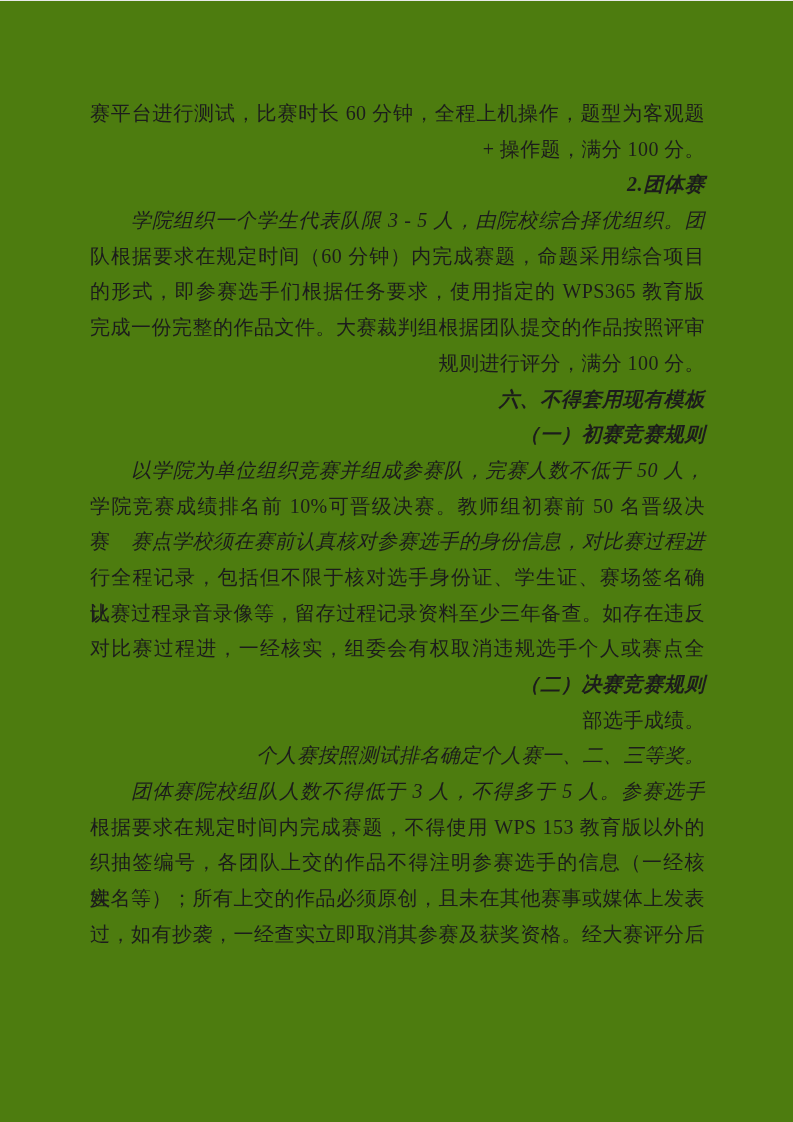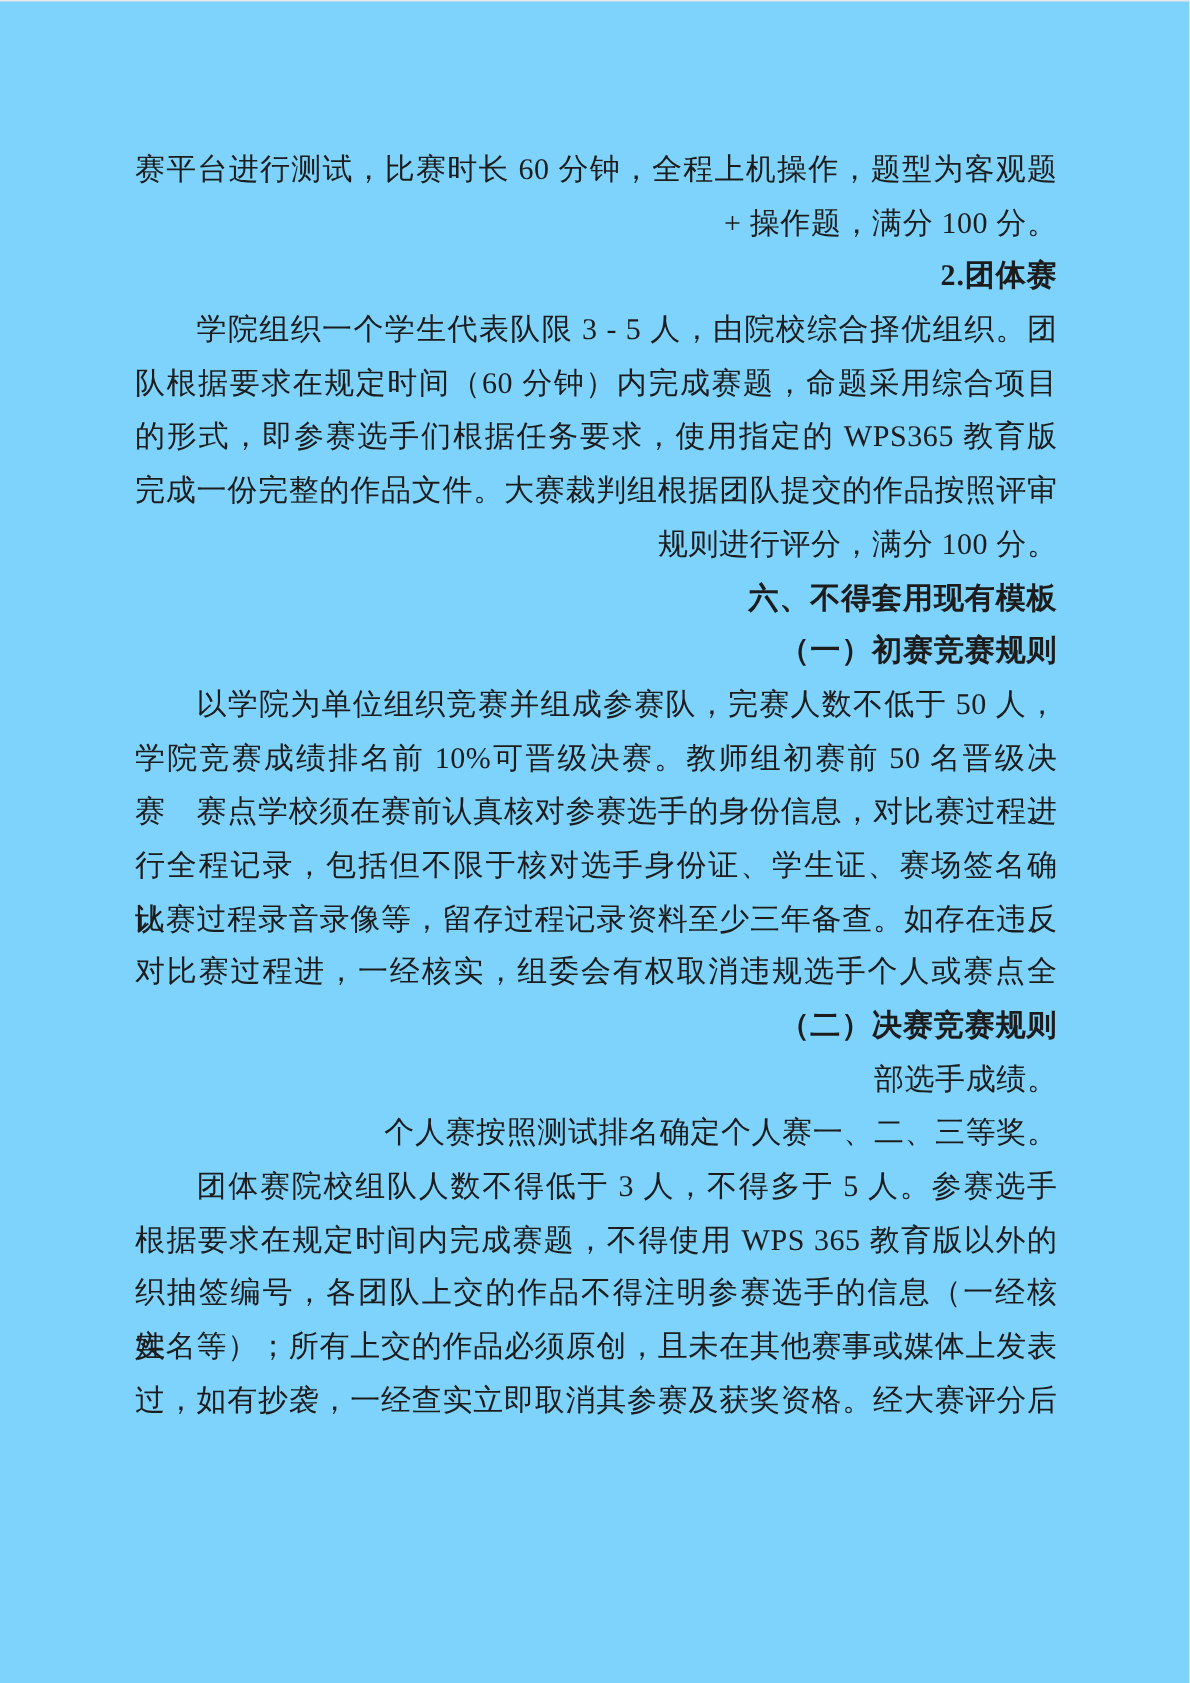--- a/index.html
+++ b/index.html
@@ -4,21 +4,21 @@
 <style>
   html, body {
     margin: 0;
     padding: 0;
     background: #ffffff;
   }
   .page {
     position: relative;
     width: 793px;
     height: 1122px;
-    background: #7dd3fc;
+    background: #4d7c0f;
     border-top: 1px solid #e9e9e9;
     overflow: hidden;
     font-family: "Liberation Serif", "DejaVu Serif", serif;
   }
   .content {
     position: absolute;
     left: 90px;
     top: 95px;
     width: 615px;
     color: #1c1c1c;
@@ -32,20 +32,21 @@
     letter-spacing: 0.4px;
   }
   .line.fill {
     white-space: normal;
     text-align: justify;
     text-align-last: justify;
     text-justify: inter-character;
   }
   .line.indent {
     padding-left: 41px;
+    font-style: italic;
   }
   .line.bold {
     font-weight: 700;
     letter-spacing: 0.6px;
   }
 </style>
 </head>
 <body>
 
 <div class="page">
@@ -63,18 +64,18 @@
       <div class="line fill indent">以学院为单位组织竞赛并组成参赛队，完赛人数不低于 50 人，</div>
       <div class="line fill">学院竞赛成绩排名前 10%可晋级决赛。教师组初赛前 50 名晋级决赛。</div>
       <div class="line fill indent">赛点学校须在赛前认真核对参赛选手的身份信息，对比赛过程进</div>
       <div class="line fill">行全程记录，包括但不限于核对选手身份证、学生证、赛场签名确认、</div>
       <div class="line fill">比赛过程录音录像等，留存过程记录资料至少三年备查。如存在违反</div>
       <div class="line fill">对比赛过程进，一经核实，组委会有权取消违规选手个人或赛点全</div>
       <div class="line indent bold">（二）决赛竞赛规则</div>
       <div class="line">部选手成绩。</div>
       <div class="line indent">个人赛按照测试排名确定个人赛一、二、三等奖。</div>
       <div class="line fill indent">团体赛院校组队人数不得低于 3 人，不得多于 5 人。参赛选手</div>
-      <div class="line fill">根据要求在规定时间内完成赛题，不得使用 WPS 365 教育版以外的</div>
+      <div class="line fill">根据要求在规定时间内完成赛题，不得使用 WPS 153 教育版以外的</div>
       <div class="line fill">织抽签编号，各团队上交的作品不得注明参赛选手的信息（一经核实、</div>
       <div class="line fill">姓名等）；所有上交的作品必须原创，且未在其他赛事或媒体上发表</div>
       <div class="line fill">过，如有抄袭，一经查实立即取消其参赛及获奖资格。经大赛评分后</div>
     </div>
 </div>
 
 </body></html>

